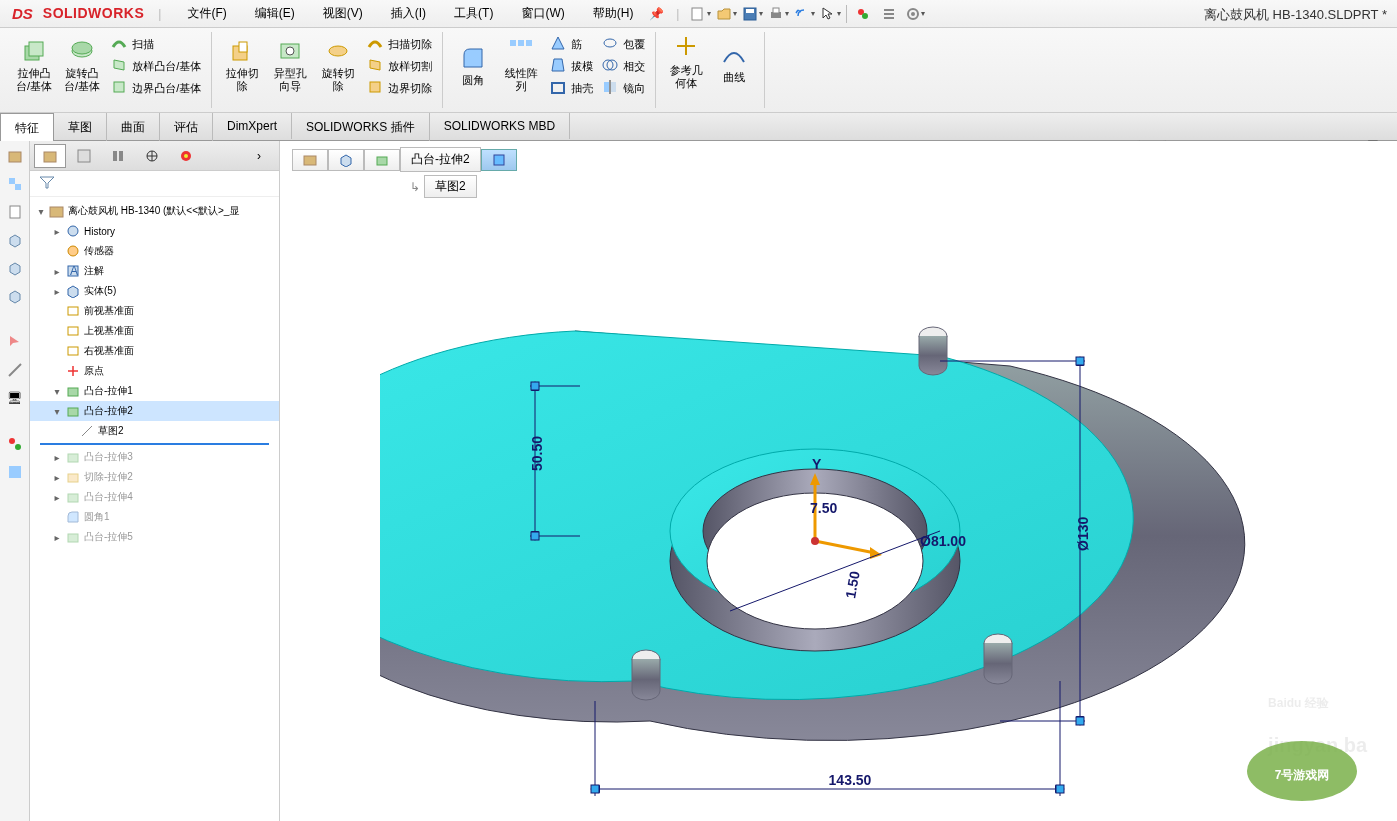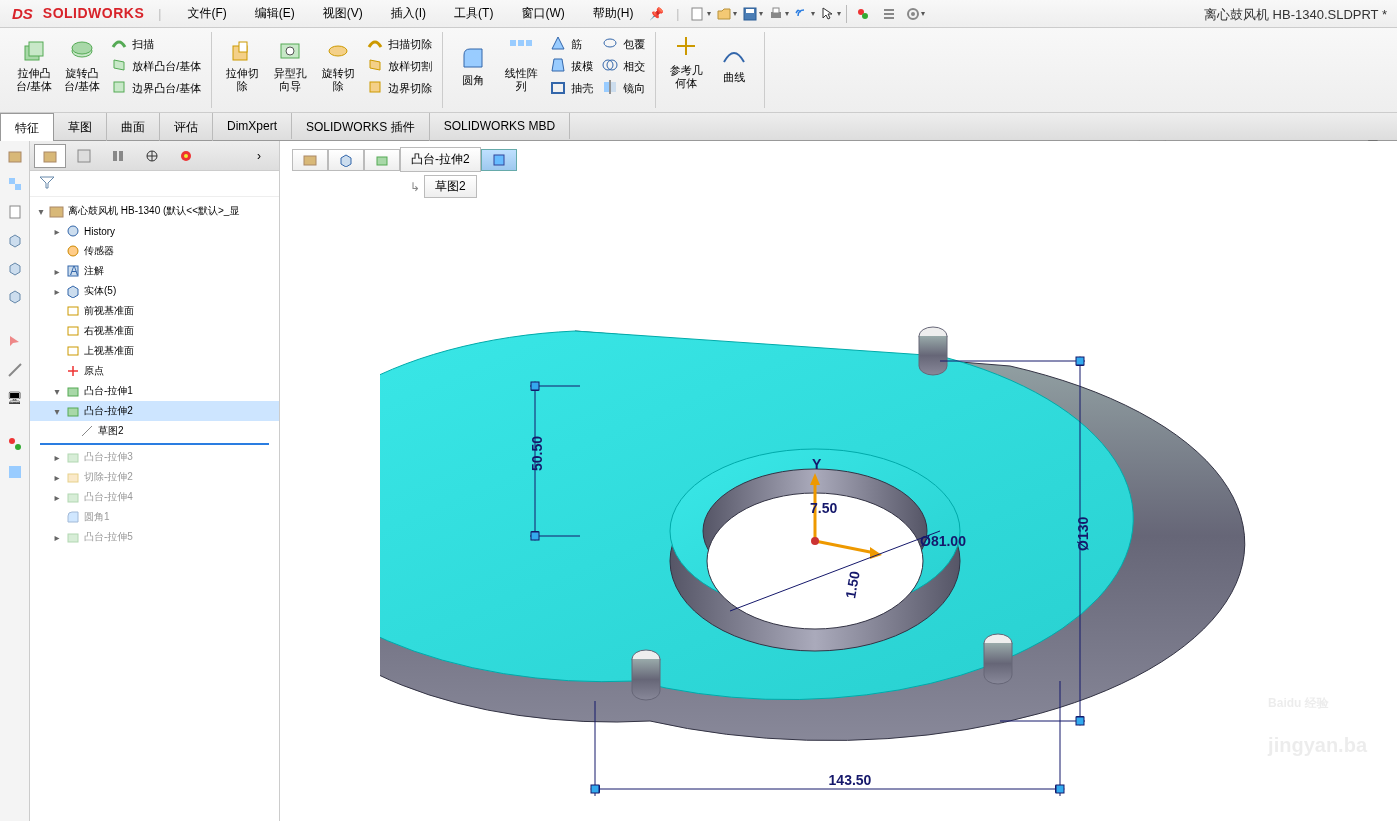--- a/index.html
+++ b/index.html
@@ -533,29 +533,29 @@
             </svg>
           </span>
           <span class="tree-lbl">前视基准面</span>
         </div>
       <div class="tree-node" style="padding-left:34px">
           <span class="tree-ico">
             <svg width="14" height="14">
               <rect x="2" y="3" width="10" height="8" fill="none" stroke="#c90"></rect>
             </svg>
           </span>
+          <span class="tree-lbl">上视基准面</span>
+        </div>
+      <div class="tree-node" style="padding-left:34px">
+          <span class="tree-ico">
+            <svg width="14" height="14">
+              <rect x="2" y="3" width="10" height="8" fill="none" stroke="#c90"></rect>
+            </svg>
+          </span>
           <span class="tree-lbl">右视基准面</span>
-        </div>
-      <div class="tree-node" style="padding-left:34px">
-          <span class="tree-ico">
-            <svg width="14" height="14">
-              <rect x="2" y="3" width="10" height="8" fill="none" stroke="#c90"></rect>
-            </svg>
-          </span>
-          <span class="tree-lbl">上视基准面</span>
         </div>
       <div class="tree-node" style="padding-left:34px">
           <span class="tree-ico">
             <svg width="14" height="14">
               <path d="M7 2 L7 12 M2 7 L12 7" stroke="#e33" stroke-width="1.5"></path>
             </svg>
           </span>
           <span class="tree-lbl">原点</span>
         </div>
       <div class="tree-node" style="padding-left:20px">
@@ -741,14 +741,20 @@
         <text x="540" y="345" class="dim-text">Ø81.00</text>
         <text x="430" y="312" class="dim-text">7.50</text>
         <text x="475" y="398" class="dim-text" transform="rotate(-80 475 398)">1.50</text>
       </g>
     </svg>
 
     <div class="watermark">
       <span>Baidu 经验</span><br>
       <span style="font-size:20px">jingyan.ba</span>
     </div>
+    <div class="watermark2">
+      <svg width="170" height="80">
+          <ellipse cx="85" cy="40" rx="55" ry="30" fill="#7ab04a" opacity="0.85"></ellipse>
+          <text x="85" y="48" text-anchor="middle" fill="#fff" font-size="20" font-weight="bold">7号游戏网</text>
+        </svg>
+    </div>
   </div>
 </div>
 
 </body></html>

